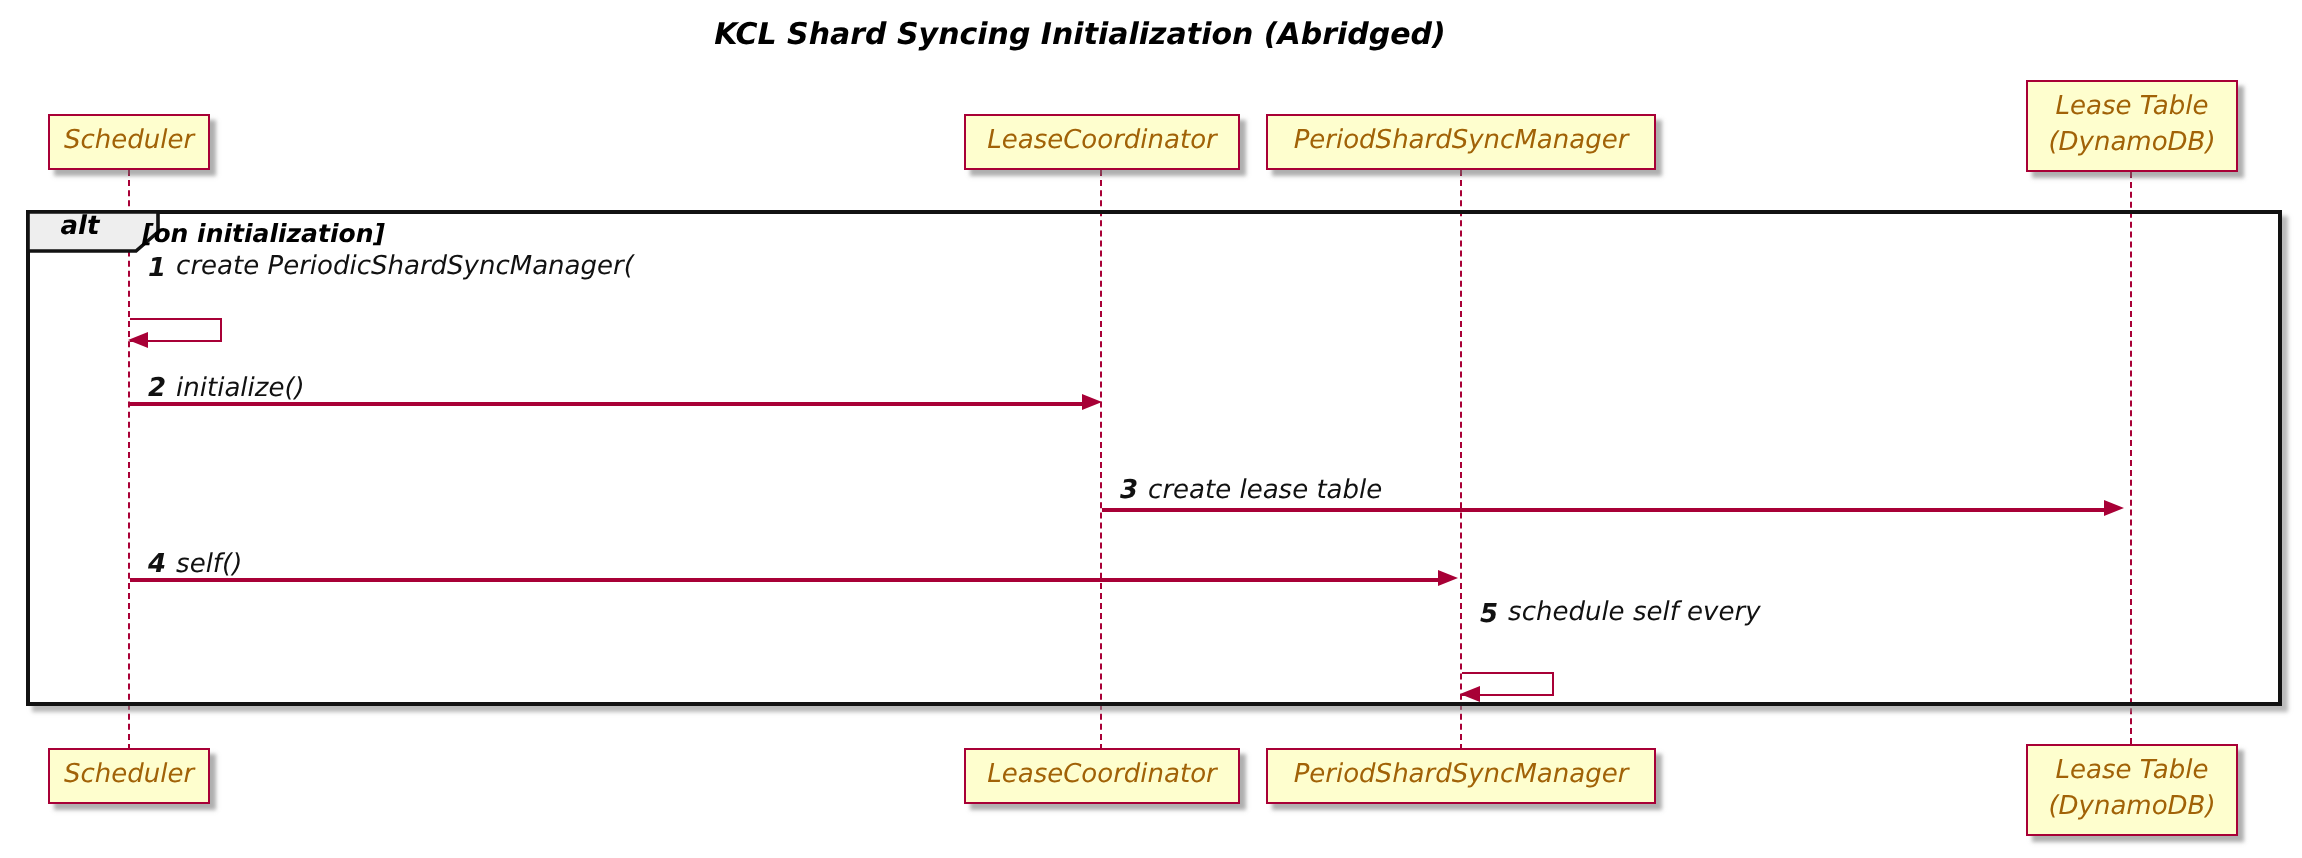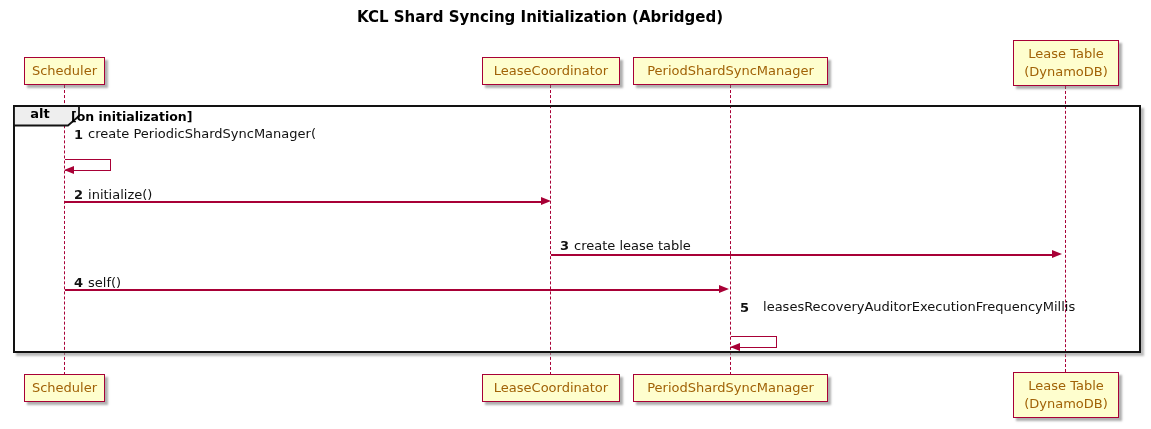--- a/index.html
+++ b/index.html
@@ -4,20 +4,21 @@
 <style>
   * { margin: 0; padding: 0; box-sizing: border-box; }
   body { background: #ffffff; font-family: "DejaVu Sans", "Liberation Sans", sans-serif; }
   .diagram {
     position: relative;
     width: 1151px;
     height: 429px;
     background: #ffffff;
     overflow: hidden;
     color: #000;
+    font-style: italic;
   }
   .title {
     position: absolute;
     top: 8px; left: 0; width: 1080px;
     text-align: center;
     font-size: 15px;
     font-weight: bold;
     color: #000;
   }
   .participant {
@@ -165,21 +166,21 @@
   <div class="msg-label" style="left:74px; top:275px;">
     <span class="msg-num">4</span>
     <span>self()</span>
   </div>
   <div class="msg-line" style="left:65px; top:289px; width:655px;"></div>
   <div class="arrow-right" style="left:719px; top:285px;"></div>
 
   <div class="msg-label" style="left:740px; top:299px;">
     <span class="msg-num">5</span>
     <span class="msg-lines">
-      <span class="indent">leasesRecoveryAuditorExecutionFrequencyMillis</span>
+      <span>schedule self every</span>
     </span>
   </div>
   <div class="self-loop" style="left:731px; top:336px; width:46px; height:12px;"></div>
   <div class="arrow-left" style="left:730px; top:343px;"></div>
 
   <div class="participant" style="left:24px; top:374px; width:81px; height:28px;">
     <span>Scheduler</span>
   </div>
   <div class="participant" style="left:482px; top:374px; width:138px; height:28px;">
     <span>LeaseCoordinator</span>

